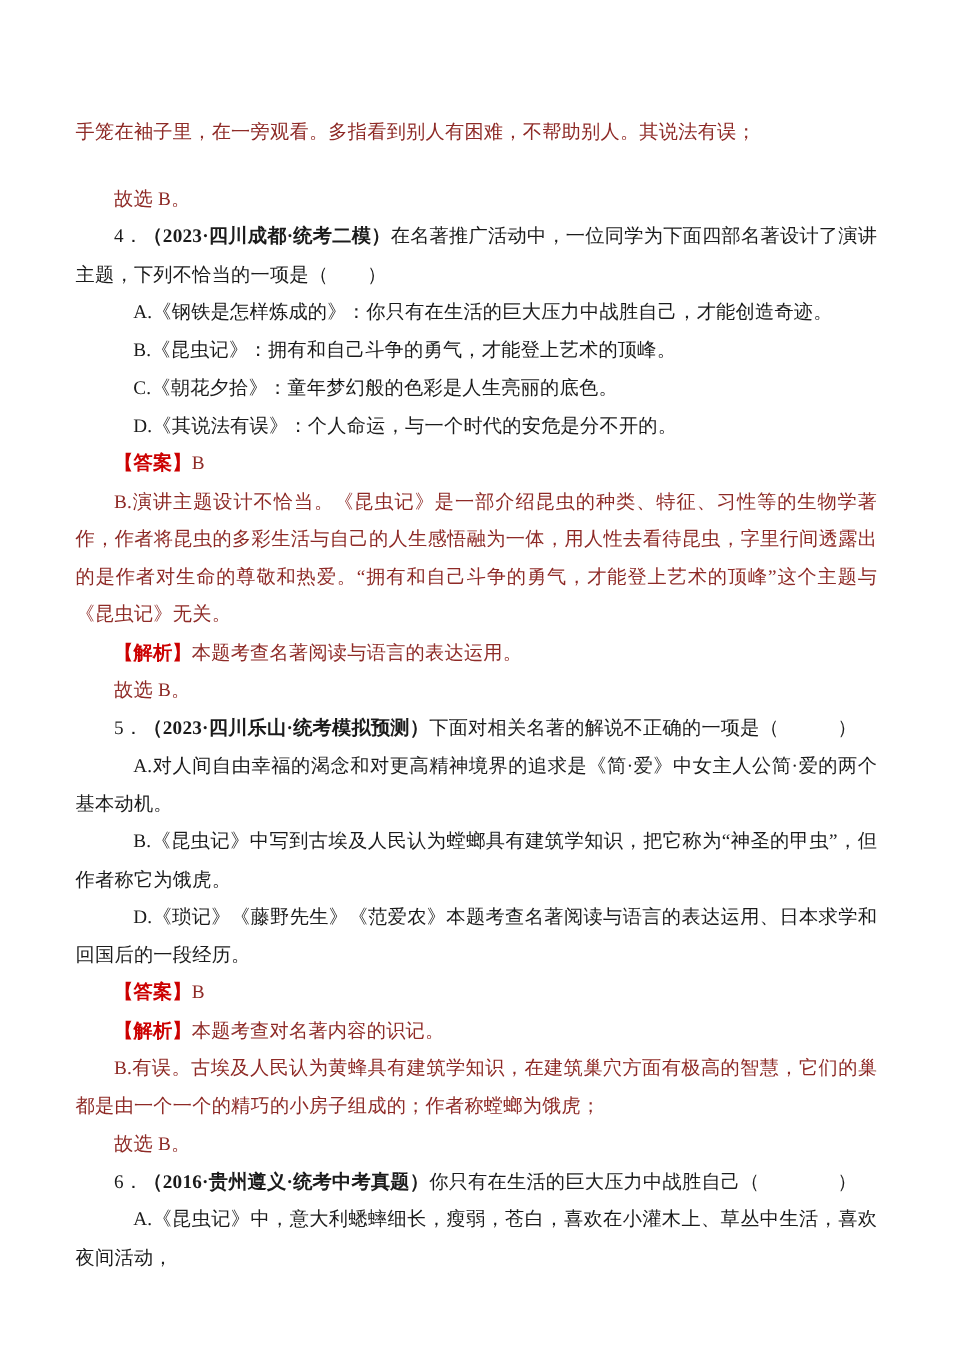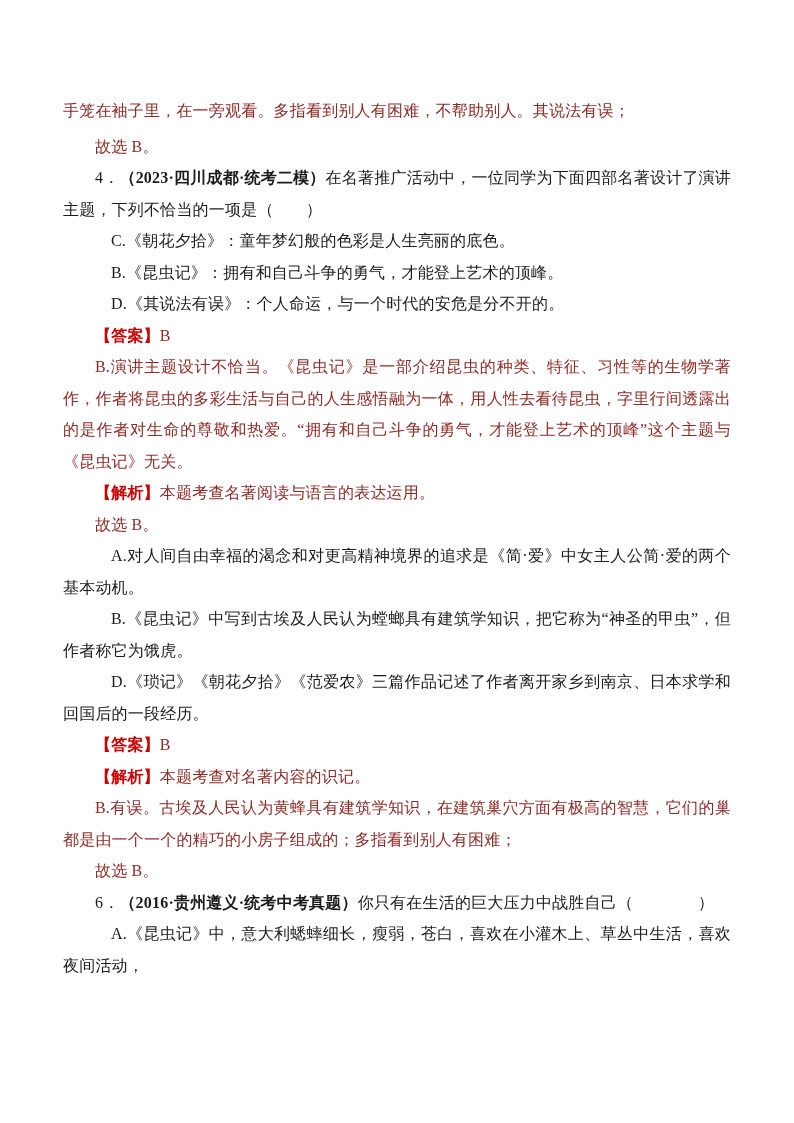--- a/index.html
+++ b/index.html
@@ -24,44 +24,46 @@
     width:668px;
     font-size:16px;
     line-height:31.5px;
     text-align:justify;
     letter-spacing:0.2px;
   }
   .para{margin:0;padding:0;}
   .indent-0{text-indent:0;}
   .indent-2{text-indent:2em;}
   .indent-3{text-indent:3em;}
-  .sp-after{margin-bottom:4px;}
+  .sp-after{margin-bottom:24px;}
   .seg-black{color:var(--ink);}
   .seg-black-bold{color:var(--ink);font-weight:bold;margin-top:32px;}
   .seg-label{color:var(--label-red);font-weight:bold;}
   .seg-darkred{color:var(--dark-red);}
 </style>
 </head>
 <body>
 
 <div class="page">
   <div class="content">
       <p class="para indent-0 sp-after"><span class="seg-darkred">手笼在袖子里，在一旁观看。多指看到别人有困难，不帮助别人。其说法有误；</span></p>
       <p class="para indent-2"><span class="seg-darkred">故选 B。</span></p>
       <p class="para indent-2"><span class="seg-black">4．</span><span class="seg-black-bold">（2023·四川成都·统考二模）</span><span class="seg-black">在名著推广活动中，一位同学为下面四部名著设计了演讲主题，下列不恰当的一项是（　　）</span></p>
+      <p class="para indent-3"><span class="seg-black">A.《钢铁是怎样炼成的》：你只有在生活的巨大压力中战胜自己，才能创造奇迹。</span></p>
+      <p class="para indent-3"><span class="seg-black">B.《昆虫记》：拥有和自己斗争的勇气，才能登上艺术的顶峰。</span></p>
       <p class="para indent-3"><span class="seg-black">C.《朝花夕拾》：童年梦幻般的色彩是人生亮丽的底色。</span></p>
-      <p class="para indent-3"><span class="seg-black">B.《昆虫记》：拥有和自己斗争的勇气，才能登上艺术的顶峰。</span></p>
       <p class="para indent-3"><span class="seg-black">D.《其说法有误》：个人命运，与一个时代的安危是分不开的。</span></p>
       <p class="para indent-2"><span class="seg-label">【答案】</span><span class="seg-darkred">B</span></p>
       <p class="para indent-2"><span class="seg-darkred">B.演讲主题设计不恰当。《昆虫记》是一部介绍昆虫的种类、特征、习性等的生物学著作，作者将昆虫的多彩生活与自己的人生感悟融为一体，用人性去看待昆虫，字里行间透露出的是作者对生命的尊敬和热爱。“拥有和自己斗争的勇气，才能登上艺术的顶峰”这个主题与《昆虫记》无关。</span></p>
       <p class="para indent-2"><span class="seg-label">【解析】</span><span class="seg-darkred">本题考查名著阅读与语言的表达运用。</span></p>
       <p class="para indent-2"><span class="seg-darkred">故选 B。</span></p>
+      <p class="para indent-2"><span class="seg-black">5．</span><span class="seg-black-bold">（2023·四川乐山·统考模拟预测）</span><span class="seg-black">下面对相关名著的解说不正确的一项是（　　　）</span></p>
       <p class="para indent-3"><span class="seg-black">A.对人间自由幸福的渴念和对更高精神境界的追求是《简·爱》中女主人公简·爱的两个基本动机。</span></p>
       <p class="para indent-3"><span class="seg-black">B.《昆虫记》中写到古埃及人民认为螳螂具有建筑学知识，把它称为“神圣的甲虫”，但作者称它为饿虎。</span></p>
-      <p class="para indent-3"><span class="seg-black">D.《琐记》《朝花夕拾》《范爱农》三篇作品记述了作者离开家乡到南京、日本求学和回国后的一段经历。</span></p>
+      <p class="para indent-3"><span class="seg-black">D.《琐记》《藤野先生》《范爱农》本题考查名著阅读与语言的表达运用、日本求学和回国后的一段经历。</span></p>
       <p class="para indent-2"><span class="seg-label">【答案】</span><span class="seg-darkred">B</span></p>
       <p class="para indent-2"><span class="seg-label">【解析】</span><span class="seg-darkred">本题考查对名著内容的识记。</span></p>
-      <p class="para indent-2"><span class="seg-darkred">B.有误。古埃及人民认为黄蜂具有建筑学知识，在建筑巢穴方面有极高的智慧，它们的巢都是由一个一个的精巧的小房子组成的；多指看到别人有困难；</span></p>
+      <p class="para indent-2"><span class="seg-darkred">B.有误。古埃及人民认为黄蜂具有建筑学知识，在建筑巢穴方面有极高的智慧，它们的巢都是由一个一个的精巧的小房子组成的；作者称螳螂为饿虎；</span></p>
       <p class="para indent-2"><span class="seg-darkred">故选 B。</span></p>
       <p class="para indent-2"><span class="seg-black">6．</span><span class="seg-black-bold">（2016·贵州遵义·统考中考真题）</span><span class="seg-black">你只有在生活的巨大压力中战胜自己（　　　　）</span></p>
       <p class="para indent-3"><span class="seg-black">A.《昆虫记》中，意大利蟋蟀细长，瘦弱，苍白，喜欢在小灌木上、草丛中生活，喜欢夜间活动，</span></p>
     </div>
 </div>
 
 </body></html>

